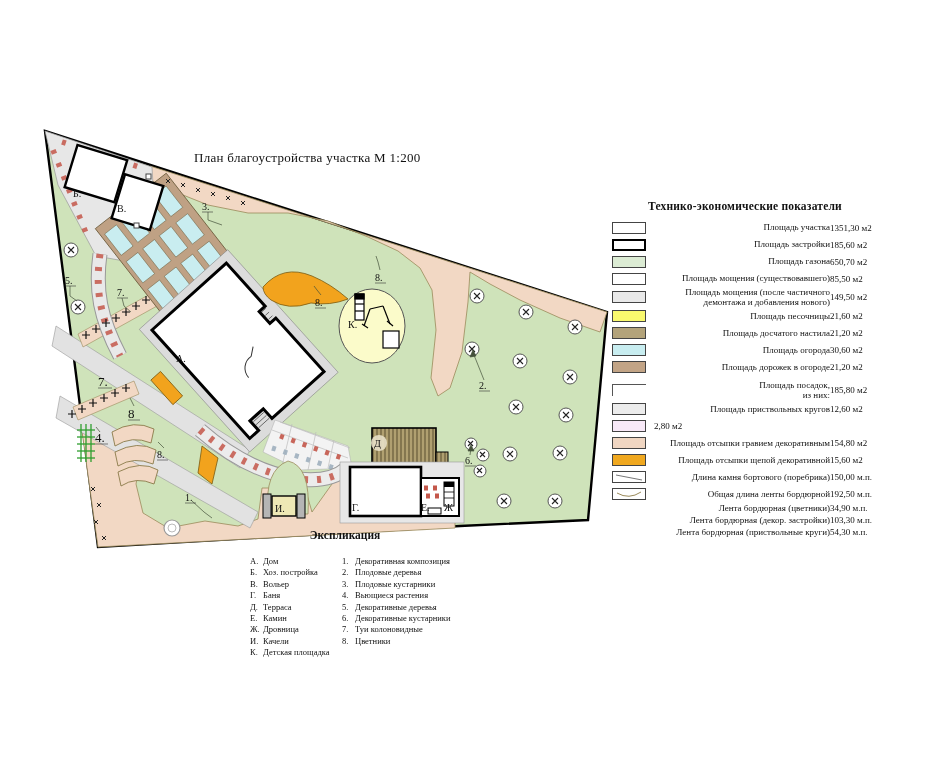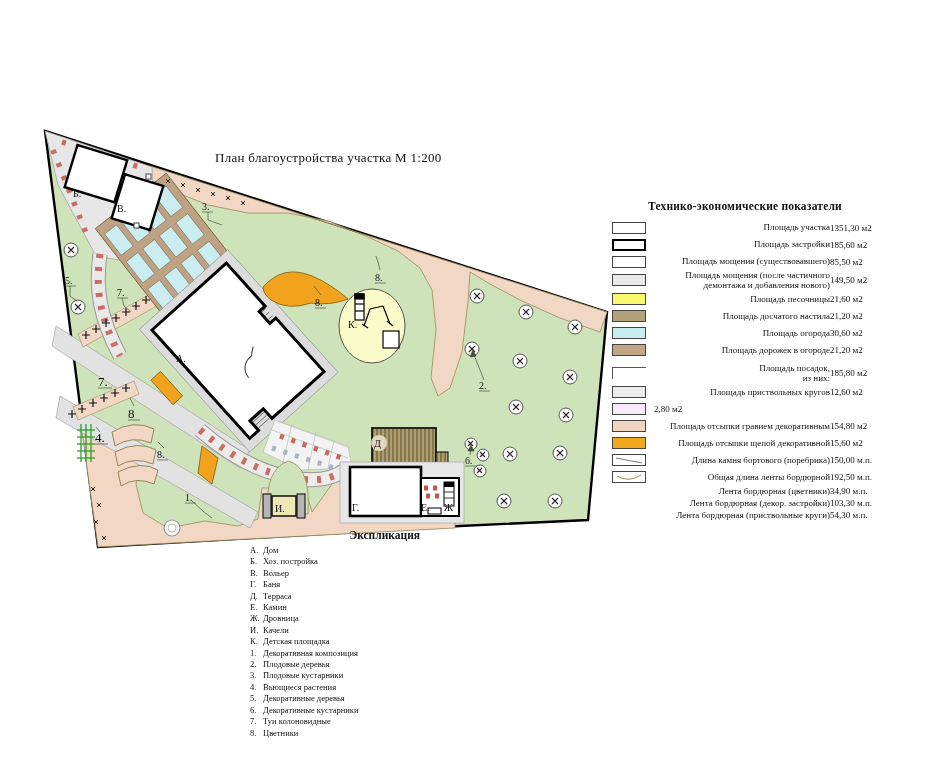--- a/index.html
+++ b/index.html
@@ -1,20 +1,20 @@
 <!DOCTYPE html>
 <html><head>
 <meta charset="utf-8">
 <style>
   html,body{margin:0;padding:0;background:#fff;}
   .canvas{position:relative;width:935px;height:768px;background:#fff;overflow:hidden;
           font-family:"Liberation Serif",serif;color:#111;}
   .abs{position:absolute;}
   #plan-svg{position:absolute;left:0;top:0;}
-  .plan-title{left:215px;top:150px;font-size:13px;letter-spacing:.3px;}
+  .plan-title{left:194px;top:150px;font-size:13px;letter-spacing:.3px;}
   
   .legend{left:612px;top:200px;width:280px;}
   .legend h3{margin:0 0 7px 36px;font-size:11.5px;font-weight:bold;letter-spacing:.2px;}
   .lrow{display:flex;align-items:center;min-height:17px;}
   .lrow.tall{align-items:center;}
   .lrow .sw{flex:0 0 34px;height:12px;border:1px solid #444;box-sizing:border-box;
             background:#fff;position:relative;margin-right:8px;}
   .lrow .lbl{flex:1 1 auto;font-size:9px;line-height:1.12;white-space:pre-line;text-align:right;}
   .lrow .val{flex:0 0 62px;text-align:left;font-size:9px;white-space:nowrap;}
   .sw.none{border:none;background:transparent;}
@@ -28,22 +28,22 @@
   .sw.lgray{background:#ececec;}
   .sw.pink{background:#f8e9f8;}
   .sw.peach{background:#f0d6c2;}
   .sw.orange{background:#f0a81f;}
   .sw.bracket{border:none;border-left:1.2px solid #555;border-top:1.2px solid #555;background:transparent;}
   .sw svg{position:absolute;inset:0;}
   .lspacer{height:5px;}
   .tight{min-height:11.5px;}
   
   .expl{left:250px;top:529px;width:260px;}
-  .expl h3{margin:0 0 4px 20px;font-size:11.5px;font-weight:bold;text-align:right;width:150px;}
-  .expl .cols{display:flex;flex-direction:column;}
+  .expl h3{margin:0 0 15px 20px;font-size:11.5px;font-weight:bold;text-align:center;width:150px;}
+  .expl .cols{display:flex;}
   .expl .col-l{flex:0 0 92px;}
   .expl .col-r{flex:1 1 auto;}
   .eitem{font-size:8.5px;line-height:11.4px;white-space:nowrap;}
   .eitem .k{display:inline-block;width:13px;}
   .plabel{font-size:10px;fill:#111;}
   .plabel.big{font-size:13px;}
   .leader{stroke:#44503a;stroke-width:.7;fill:none;}
 </style>
 </head>
 <body>
@@ -344,20 +344,25 @@
       <div class="sw"></div>
       <div class="lbl">Площадь участка</div>
       <div class="val">1351,30 м2</div>
     </div>
     <div class="lrow">
       <div class="sw outline"></div>
       <div class="lbl">Площадь застройки</div>
       <div class="val">185,60 м2</div>
     </div>
     <div class="lrow">
+      <div class="sw green"></div>
+      <div class="lbl">Площадь газона</div>
+      <div class="val">650,70 м2</div>
+    </div>
+    <div class="lrow">
       <div class="sw"></div>
       <div class="lbl">Площадь мощения  (существовавшего)</div>
       <div class="val">85,50 м2</div>
     </div>
     <div class="lrow tall">
       <div class="sw gray"></div>
       <div class="lbl">Площадь мощения (после частичного
 демонтажа  и  добавления  нового)</div>
       <div class="val">149,50 м2</div>
     </div>

